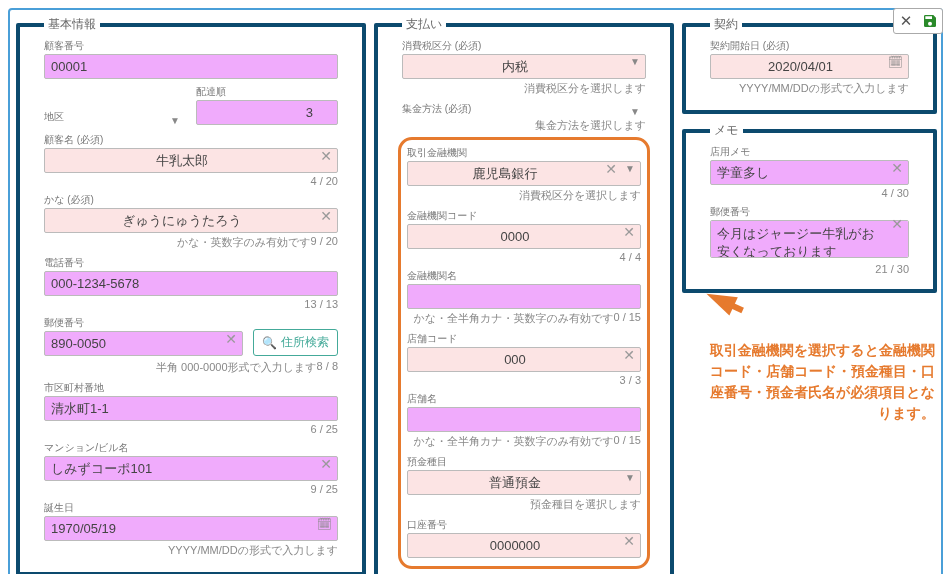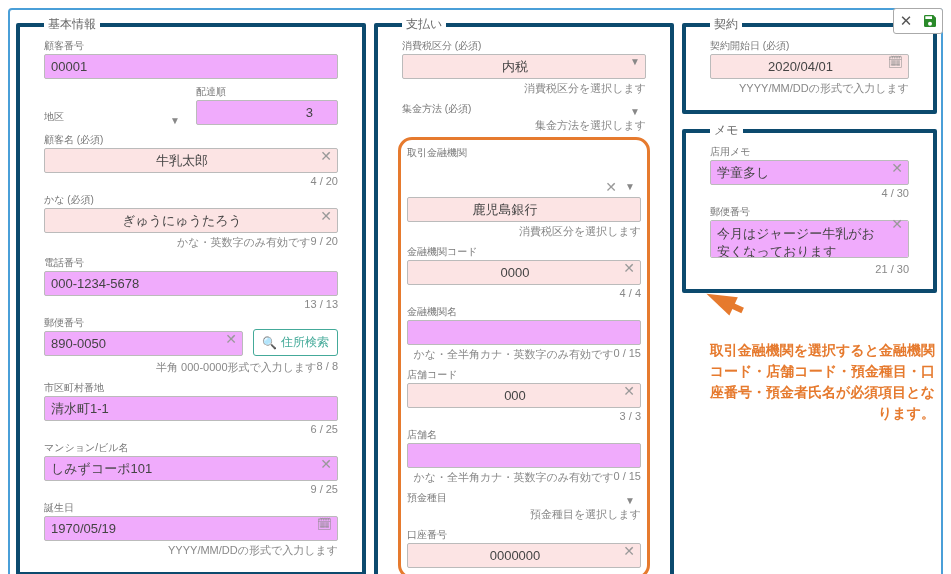--- a/index.html
+++ b/index.html
@@ -147,21 +147,21 @@
         <span class="lbl">集金方法 (必須)</span>
         <span class="dd">▼</span>
       </div>
       <div class="help" style="margin-bottom:0">
           <span>集金方法を選択します</span>
         </div>
 
       <div class="highlight">
         <div class="field">
           <span class="lbl">取引金融機関</span>
-          <input class="ipt req" style="padding-right: 44px; margin-top: 36px;" value="鹿児島銀行">
+          <input class="ipt req" style="padding-right: 44px;" value="鹿児島銀行">
           <span class="clear" style="right:24px">✕</span>
           <span class="dd">▼</span>
         </div>
         <div class="help">
             <span>消費税区分を選択します</span>
           </div>
 
         <div class="field">
           <span class="lbl">金融機関コード</span>
           <input class="ipt req" value="0000" style="">
@@ -189,20 +189,21 @@
           <span class="lbl">店舗名</span>
           <input class="ipt" value="" style="">
         </div>
         <div class="help">
             <span>かな・全半角カナ・英数字のみ有効です</span>
             <span>0 / 15</span>
           </div>
 
         <div class="field">
           <span class="lbl">預金種目</span>
+          <input class="ipt req" value="普通預金" style="">
           <span class="dd">▼</span>
         </div>
         <div class="help">
             <span>預金種目を選択します</span>
           </div>
 
         <div class="field">
           <span class="lbl">口座番号</span>
           <input class="ipt req" value="0000000" style="">
           <span class="clear">✕</span>

